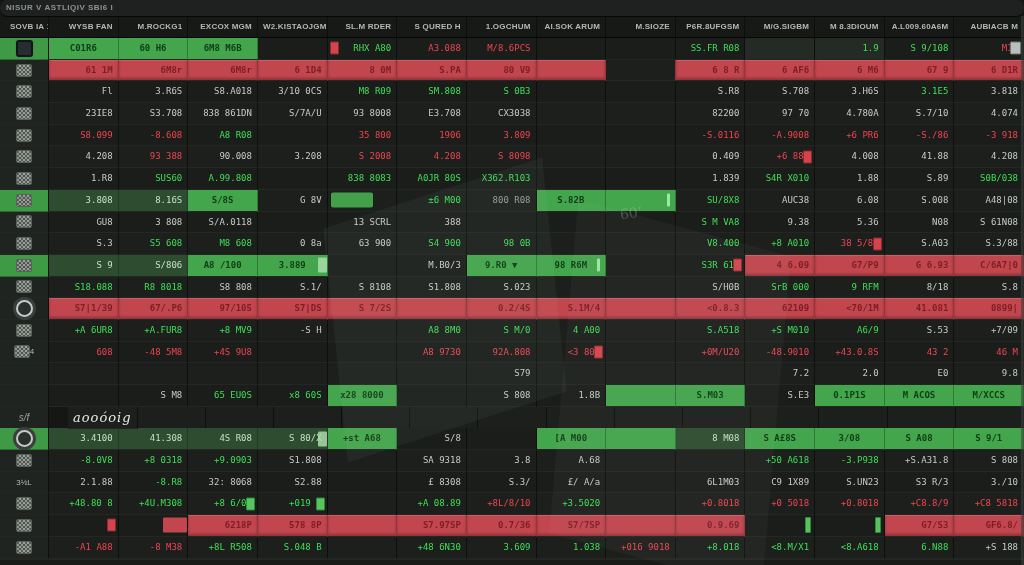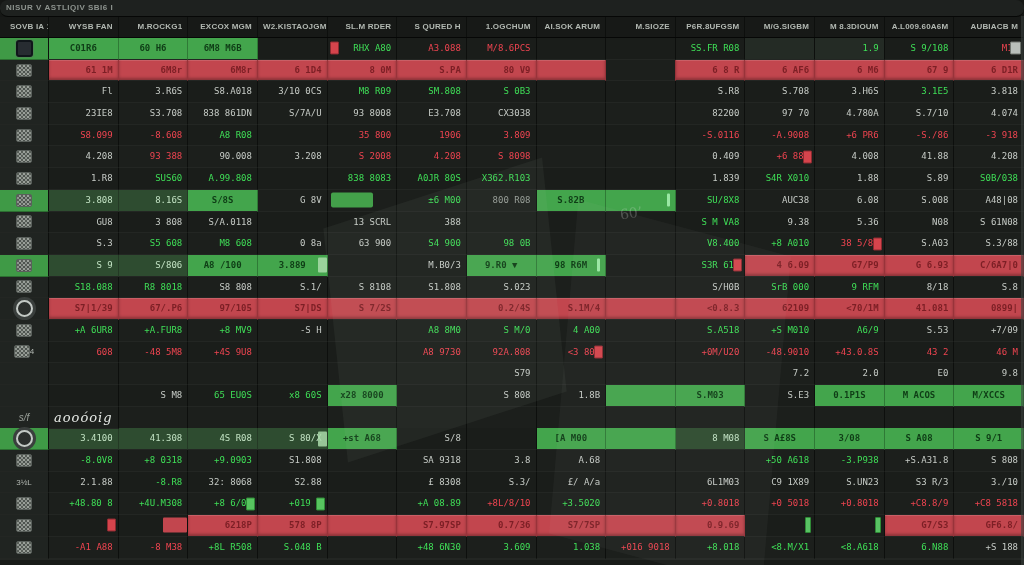--- a/index.html
+++ b/index.html
@@ -48,21 +48,21 @@
   .s-G{background:#43a54c !important;color:#0f3d16;font-weight:bold;border-right-color:#2f7a36;text-align:center;}
   .s-Gd{background:#2e4c30 !important;color:#c2e2c3;border-right-color:#243925;}
   .s-Gf{background:#242b25 !important;}
   .s-R{background:#c2464e !important;color:#7c1f25;font-weight:bold;border-right-color:#99333a;
        box-shadow:inset 0 1px 0 rgba(255,255,255,.14),inset 0 -2px 3px rgba(0,0,0,.28);}
   .row-red .cell{background:#c2464e !important;color:#7c1f25;font-weight:bold;
        border-right-color:#99333a;
        box-shadow:inset 0 1px 0 rgba(255,255,255,.14),inset 0 -2px 3px rgba(0,0,0,.28);}
   .row-red .cell.s-nobg{background:#1c1f1c !important;box-shadow:none;color:#c6cbc6;}
   .s-hand{font-family:"DejaVu Serif",serif;font-size:13px;color:#e6eae6;
-       text-align:left;overflow:visible;z-index:3;font-style:italic;letter-spacing:1px;}
+       text-align:left;overflow:visible;z-index:3;font-style:italic;letter-spacing:1px;margin-left:19px;}
   
   .bdg{position:absolute;top:50%;transform:translateY(-50%);right:2px;
        width:7px;height:11px;border-radius:1px;}
   .bdg.bR{background:#d5444c;border:1px solid #8c2a30;}
   .bdg.bRl{left:2px;right:auto;background:#d5444c;border:1px solid #8c2a30;}
   .bdg.bG{background:#57c45f;border:1px solid #2f8a36;}
   .bdg.bW{background:#b9bfba;border:1px solid #70756f;width:9px;}
   .bdg.bar{background:#9ae8a4;width:3px;height:13px;right:5px;border:none;}
   .bdg.tab{background:#aadbaa;width:9px;height:15px;right:0;opacity:.85;border:none;}
   .bdg.seg{left:3px;right:auto;width:42px;height:15px;background:#43a04a;border-radius:2px;}

